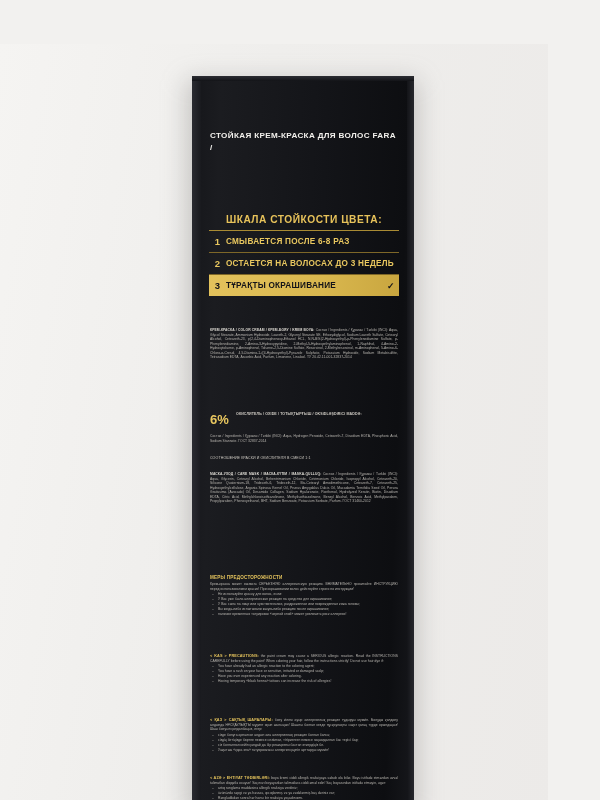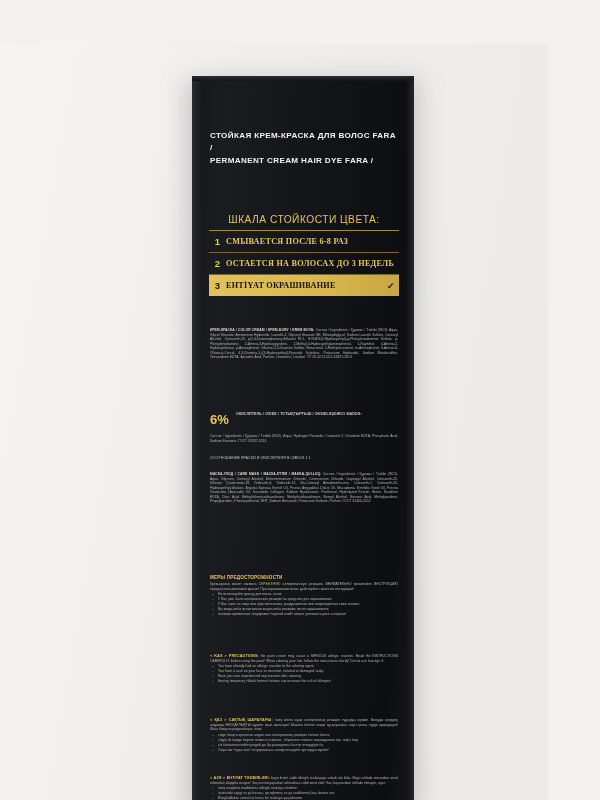--- a/index.html
+++ b/index.html
@@ -90,21 +90,21 @@
   
   .scale-panel {
     position: absolute;
     top: 138px;
     left: 3px;
     width: 190px;
   }
   .scale-title {
     color: #e7c25a;
     font-size: 10.2px;
-    font-weight: normal;
+    font-weight: bold;
     letter-spacing: 0.5px;
     text-align: center;
     padding-bottom: 5px;
     border-bottom: 1px solid #a98b34;
   }
   .scale-row {
     display: flex;
     align-items: center;
     height: 21px;
     border-bottom: 1px solid #7e6728;
@@ -112,21 +112,21 @@
     font-size: 8.2px;
     letter-spacing: 0.25px;
     font-weight: bold;
   }
   .scale-row .num {
     width: 17px;
     text-align: center;
     font-size: 9.5px;
     color: #e9c75f;
   }
-  .scale-row .txt { flex: 1; font-family: Liberation Serif, serif; }
+  .scale-row .txt { flex: 1; }
   .scale-row.active {
     background: linear-gradient(90deg, #e3c25c 0%, #d9b74e 60%, #c9a63f 100%);
     color: #131318;
     border-bottom: none;
   }
   .scale-row.active .num { color: #131318; }
   .scale-row .check { width: 16px; text-align: center; font-size: 9px; color:#131318;}
 
   
   .micro {
@@ -221,39 +221,38 @@
   <div class="box">
     <div class="box-left-edge"></div>
     <div class="box-right-edge"></div>
     <div class="box-top-edge"></div>
     <div class="box-bottom-edge"></div>
 
     <div class="content">
 
       <div class="product-title">
         <div>СТОЙКАЯ КРЕМ-КРАСКА ДЛЯ ВОЛОС FARA /</div>
-        <div>PERMANENT CREAM HAIR DYE FARA /</div>
       </div>
 
       <div class="scale-panel">
         <div class="scale-title">ШКАЛА СТОЙКОСТИ ЦВЕТА:</div>
 
         <div class="scale-row">
           <div class="num">1</div>
           <div class="txt">СМЫВАЕТСЯ ПОСЛЕ 6-8 РАЗ</div>
         </div>
 
         <div class="scale-row">
           <div class="num">2</div>
           <div class="txt">ОСТАЕТСЯ НА ВОЛОСАХ ДО 3 НЕДЕЛЬ</div>
         </div>
 
         <div class="scale-row active">
           <div class="num">3</div>
-          <div class="txt">EHTİYAT ОКРАШИВАНИЕ</div>
+          <div class="txt">ТҰРАҚТЫ ОКРАШИВАНИЕ</div>
           <div class="check">✓</div>
         </div>
       </div>
 
       <div class="micro" style="top:252px;">
         <span class="hd">КРЕМ-КРАСКА / COLOR CREAM / КРЕМ-БОЯУ / KREM BOYA:</span>
         <span>Состав / Ingredients / Құрамы / Tərkibi (INCI):</span>
         <span>Aqua, Glycol Stearate, Ammonium Hydroxide, Laureth-2, Glyceryl Stearate SE, Ethoxydiglycol, Sodium Laureth Sulfate, Cetearyl Alcohol, Ceteareth-23, p(2,4-Diaminophenoxy-Ethanol HCL, N,N-BIS(2-Hydroxyethyl)-p-Phenylenediamine Sulfate, p-Phenylenediamine, 2-Amino-3-Hydroxypyridine, 2-Methyl-5-Hydroxyethylaminophenol, 1-Naphthol, 4-Amino-2-Hydroxytoluene, p-Aminophenol, Toluene-2,5-Diamine Sulfate, Resorcinol, 2-Methylresorcinol, m-Aminophenol, 5-Amino-6-Chloro-o-Cresol, 4,5-Diamino-1-((4-Hydroxyethyl)-Pyrazole Sulphate, Potassium Hydroxide, Sodium Metabisulfite, Tetrasodium EDTA, Ascorbic Acid, Parfum, Limonene, Linalool. ТУ 20.42.11-001-32837-2014</span>
       </div>
 

